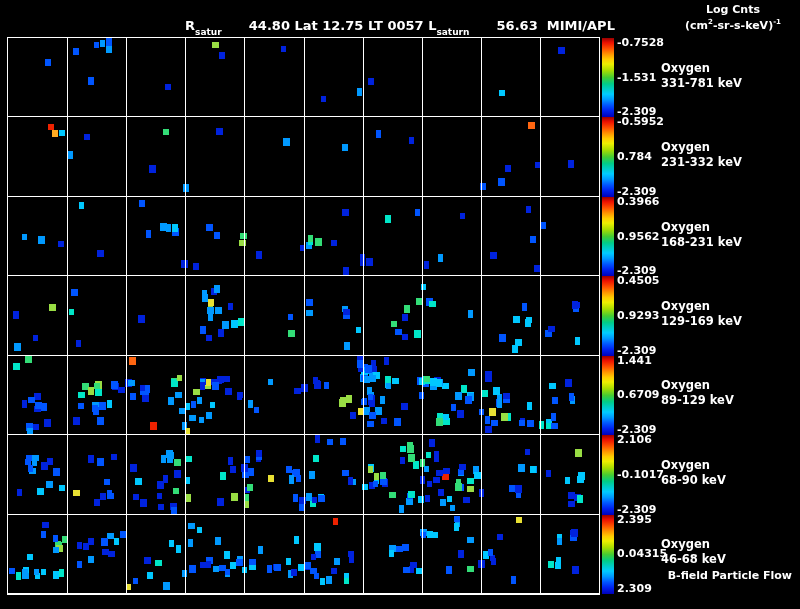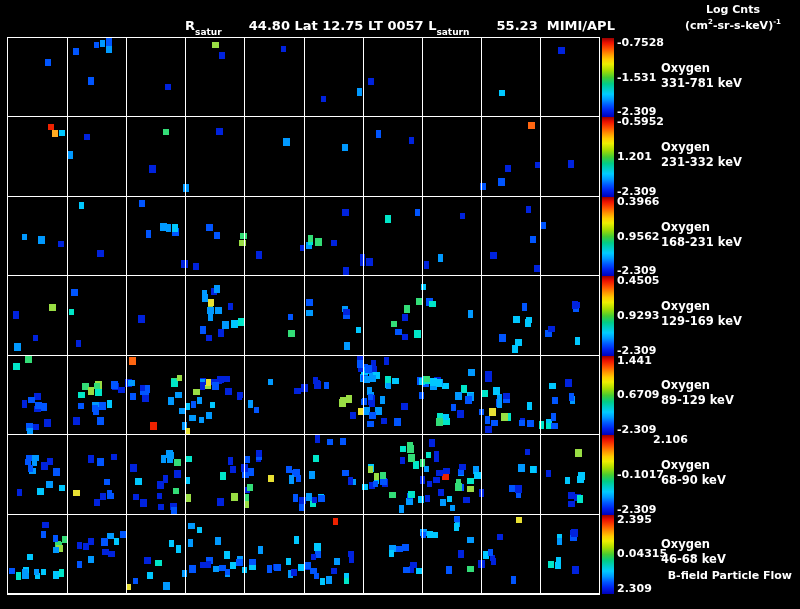--- a/index.html
+++ b/index.html
@@ -24,21 +24,21 @@
   #bfield{position:absolute;left:660px;top:569px;width:132px;text-align:right;font-size:11px;white-space:nowrap;}
   #xticks{position:absolute;left:8px;top:597px;width:592px;height:12px;font-size:11px;}
   .xtick{position:absolute;transform:translateX(-50%);white-space:nowrap;}
 </style>
 </head>
 <body>
 
 <div id="fig">
 
 
-  <div class="t-line2"><span>R</span><span class="sub">satur</span><span>      44.80 Lat 12.75 LT 0057 L</span><span class="sub">saturn</span><span>      55.23  MIMI/APL</span></div>
+  <div class="t-line2"><span>R</span><span class="sub">satur</span><span>      44.80 Lat 12.75 LT 0057 L</span><span class="sub">saturn</span><span>      56.63  MIMI/APL</span></div>
 
   <div class="cb-head">
     <div>Log Cnts</div>
     <div><span>(cm</span><sup>2</sup><span>-sr-s-keV)</span><sup>-1</sup></div>
   </div>
 
   <div id="plot">
       <div class="panel">
         <div class="pt" style="left: 13.5222%; top: 49.5735%; width: 6px; height: 8px; background: rgb(0, 85, 255);"></div>
         <div class="pt" style="left: 92.9799%; top: 11.4463%; width: 7px; height: 7px; background: rgb(0, 34, 221);"></div>
@@ -657,32 +657,32 @@
       <div class="cbar" style="top: 317.714px; height: 79.4286px; background: linear-gradient(rgb(153, 0, 0) 0%, rgb(238, 17, 0) 6%, rgb(255, 85, 0) 14%, rgb(255, 153, 0) 21%, rgb(255, 204, 0) 27%, rgb(238, 238, 0) 33%, rgb(170, 221, 0) 41%, rgb(68, 204, 51) 50%, rgb(0, 204, 136) 58%, rgb(0, 204, 192) 64%, rgb(0, 204, 255) 71%, rgb(0, 153, 255) 78%, rgb(0, 85, 255) 85%, rgb(0, 34, 238) 92%, rgb(0, 0, 187) 100%);"></div>
       <div class="cbar" style="top: 397.143px; height: 79.4286px; background: linear-gradient(rgb(153, 0, 0) 0%, rgb(238, 17, 0) 6%, rgb(255, 85, 0) 14%, rgb(255, 153, 0) 21%, rgb(255, 204, 0) 27%, rgb(238, 238, 0) 33%, rgb(170, 221, 0) 41%, rgb(68, 204, 51) 50%, rgb(0, 204, 136) 58%, rgb(0, 204, 192) 64%, rgb(0, 204, 255) 71%, rgb(0, 153, 255) 78%, rgb(0, 85, 255) 85%, rgb(0, 34, 238) 92%, rgb(0, 0, 187) 100%);"></div>
       <div class="cbar" style="top: 476.571px; height: 79.4286px; background: linear-gradient(rgb(153, 0, 0) 0%, rgb(238, 17, 0) 6%, rgb(255, 85, 0) 14%, rgb(255, 153, 0) 21%, rgb(255, 204, 0) 27%, rgb(238, 238, 0) 33%, rgb(170, 221, 0) 41%, rgb(68, 204, 51) 50%, rgb(0, 204, 136) 58%, rgb(0, 204, 192) 64%, rgb(0, 204, 255) 71%, rgb(0, 153, 255) 78%, rgb(0, 85, 255) 85%, rgb(0, 34, 238) 92%, rgb(0, 0, 187) 100%);"></div>
     </div>
 
   <div id="scales">
       <div class="scl" style="top: -1px;">-0.7528</div>
       <div class="scl" style="top: 33.7143px;">-1.531</div>
       <div class="scl" style="top: 68.4286px;">-2.309</div>
       <div class="scl" style="top: 78.4286px;">-0.5952</div>
-      <div class="scl" style="top: 113.143px;">1.201</div>
+      <div class="scl" style="top: 113.143px;">0.784</div>
       <div class="scl" style="top: 147.857px;">-2.309</div>
       <div class="scl" style="top: 157.857px;">0.3966</div>
       <div class="scl" style="top: 192.571px;">0.9562</div>
       <div class="scl" style="top: 227.286px;">-2.309</div>
       <div class="scl" style="top: 237.286px;">0.4505</div>
       <div class="scl" style="top: 272px;">0.9293</div>
       <div class="scl" style="top: 306.714px;">-2.309</div>
       <div class="scl" style="top: 316.714px;">1.441</div>
       <div class="scl" style="top: 351.429px;">0.6709</div>
       <div class="scl" style="top: 386.143px;">-2.309</div>
-      <div class="scl" style="top: 396.143px; margin-left: 36px;">2.106</div>
+      <div class="scl" style="top: 396.143px;">2.106</div>
       <div class="scl" style="top: 430.857px;">-0.1017</div>
       <div class="scl" style="top: 465.571px;">-2.309</div>
       <div class="scl" style="top: 475.571px;">2.395</div>
       <div class="scl" style="top: 510.286px;">0.04315</div>
       <div class="scl" style="top: 545px;">2.309</div>
     </div>
 
   <div id="species">
       <div class="spc" style="top: 22.7143px;">
         <div>Oxygen</div>

